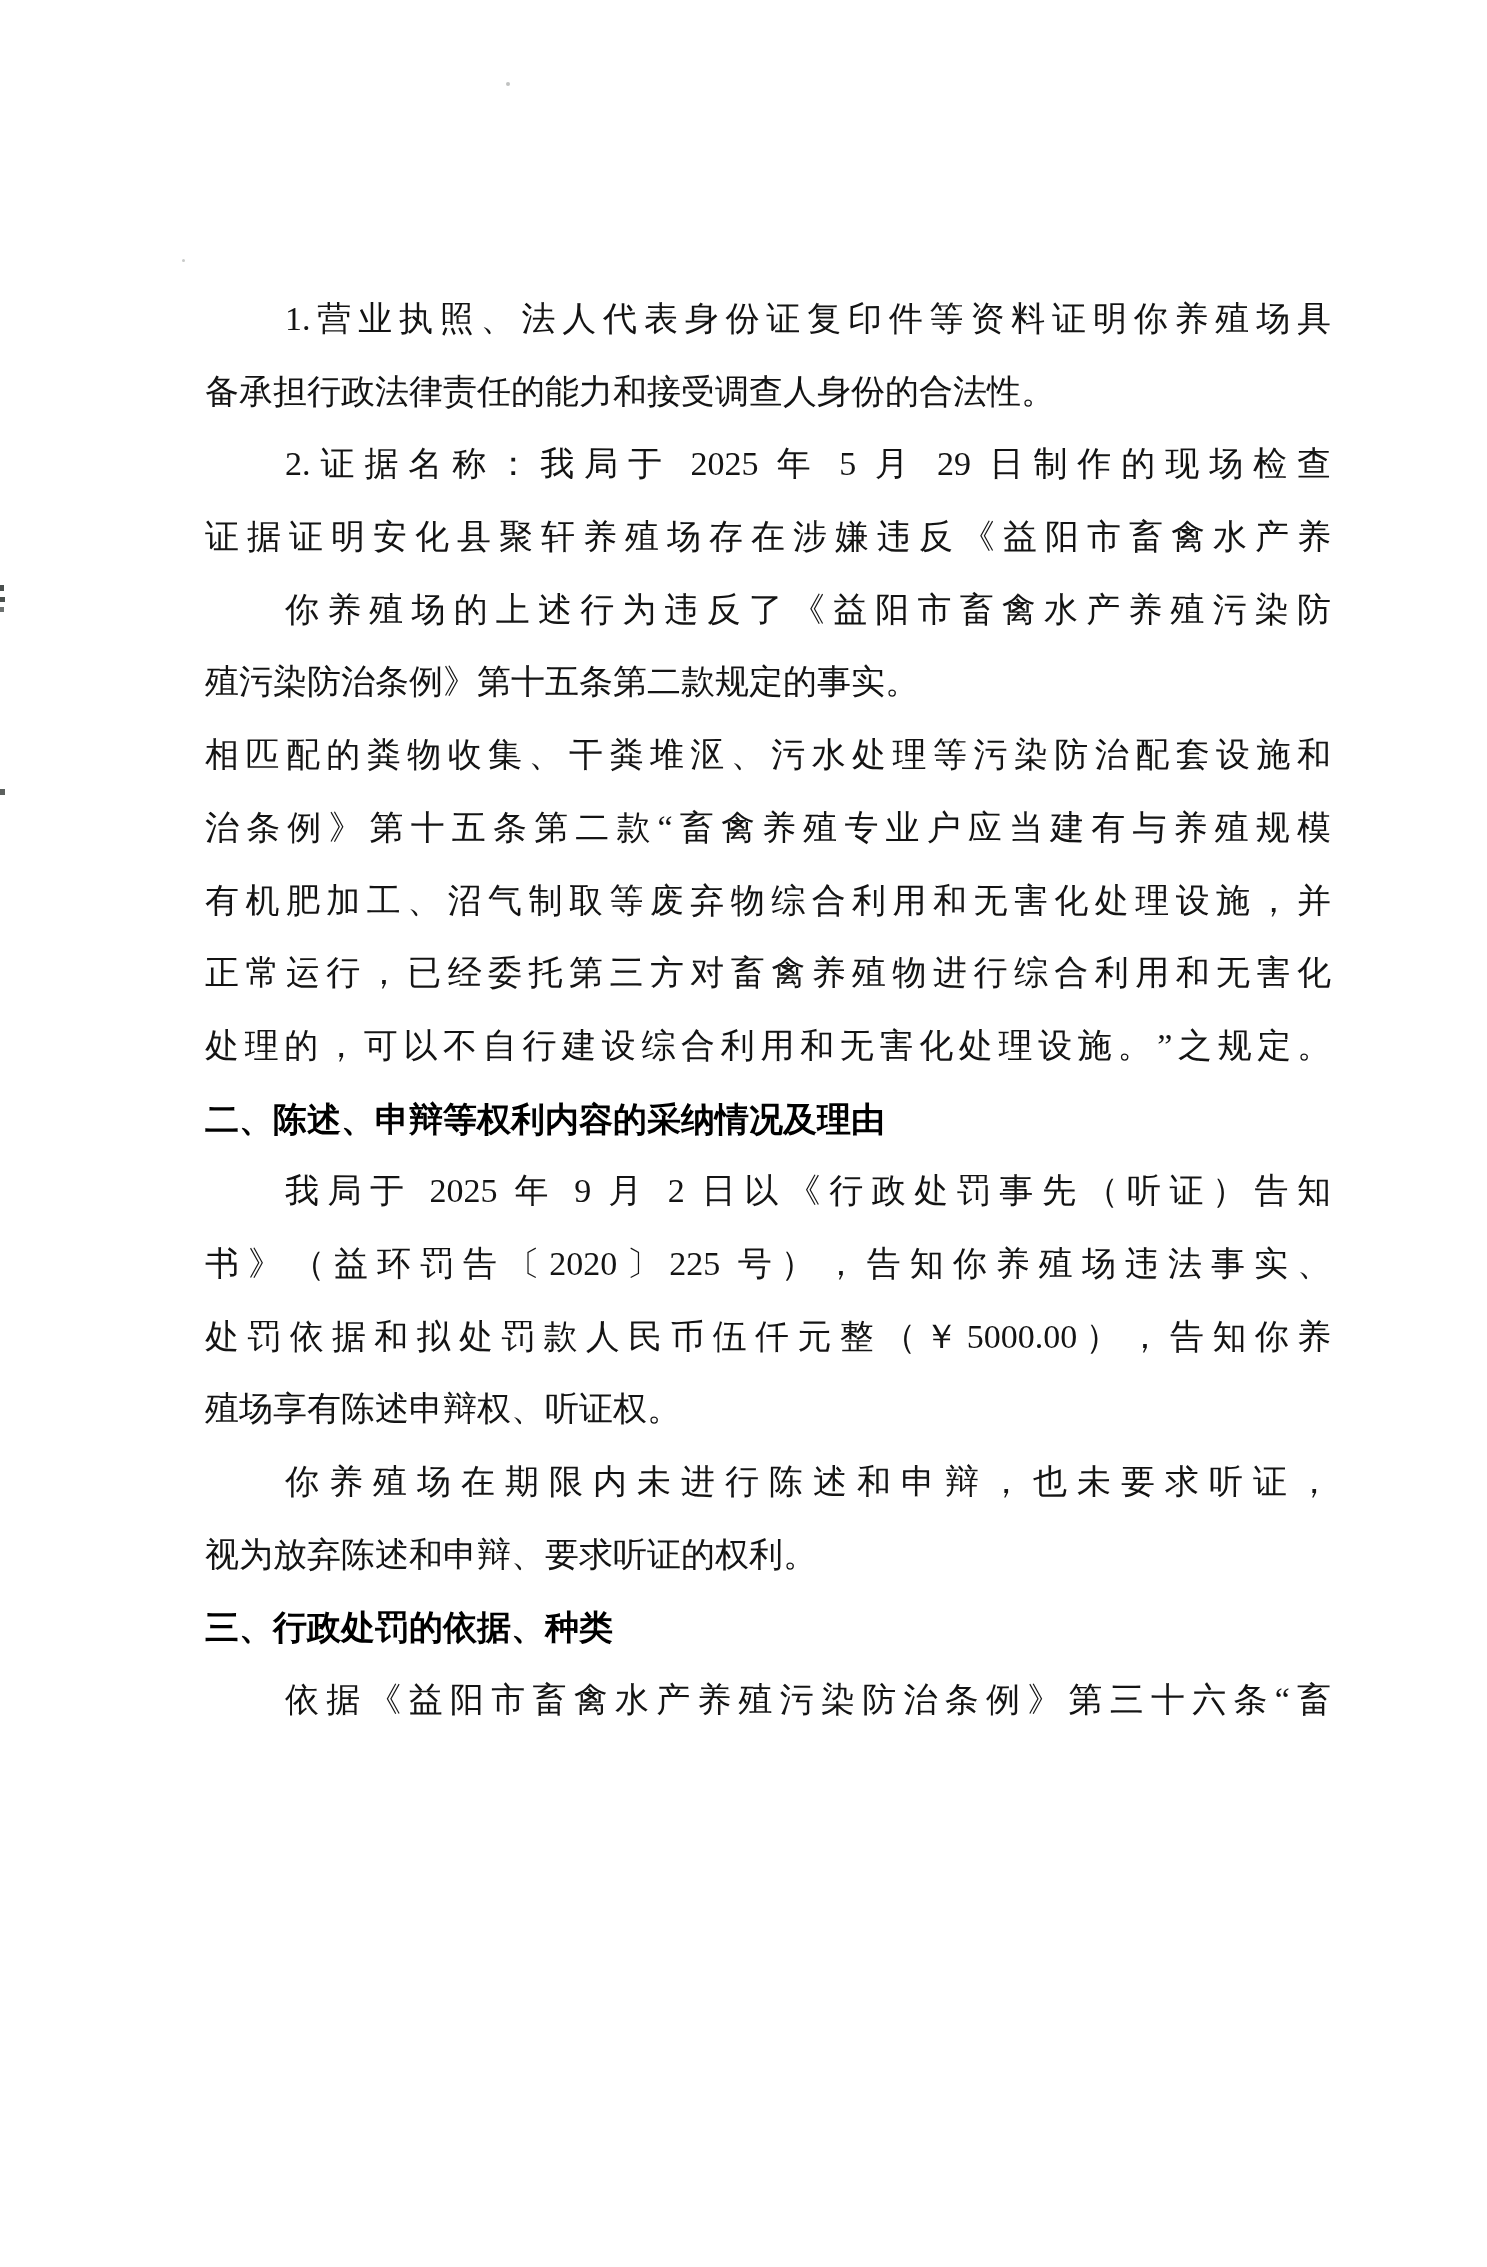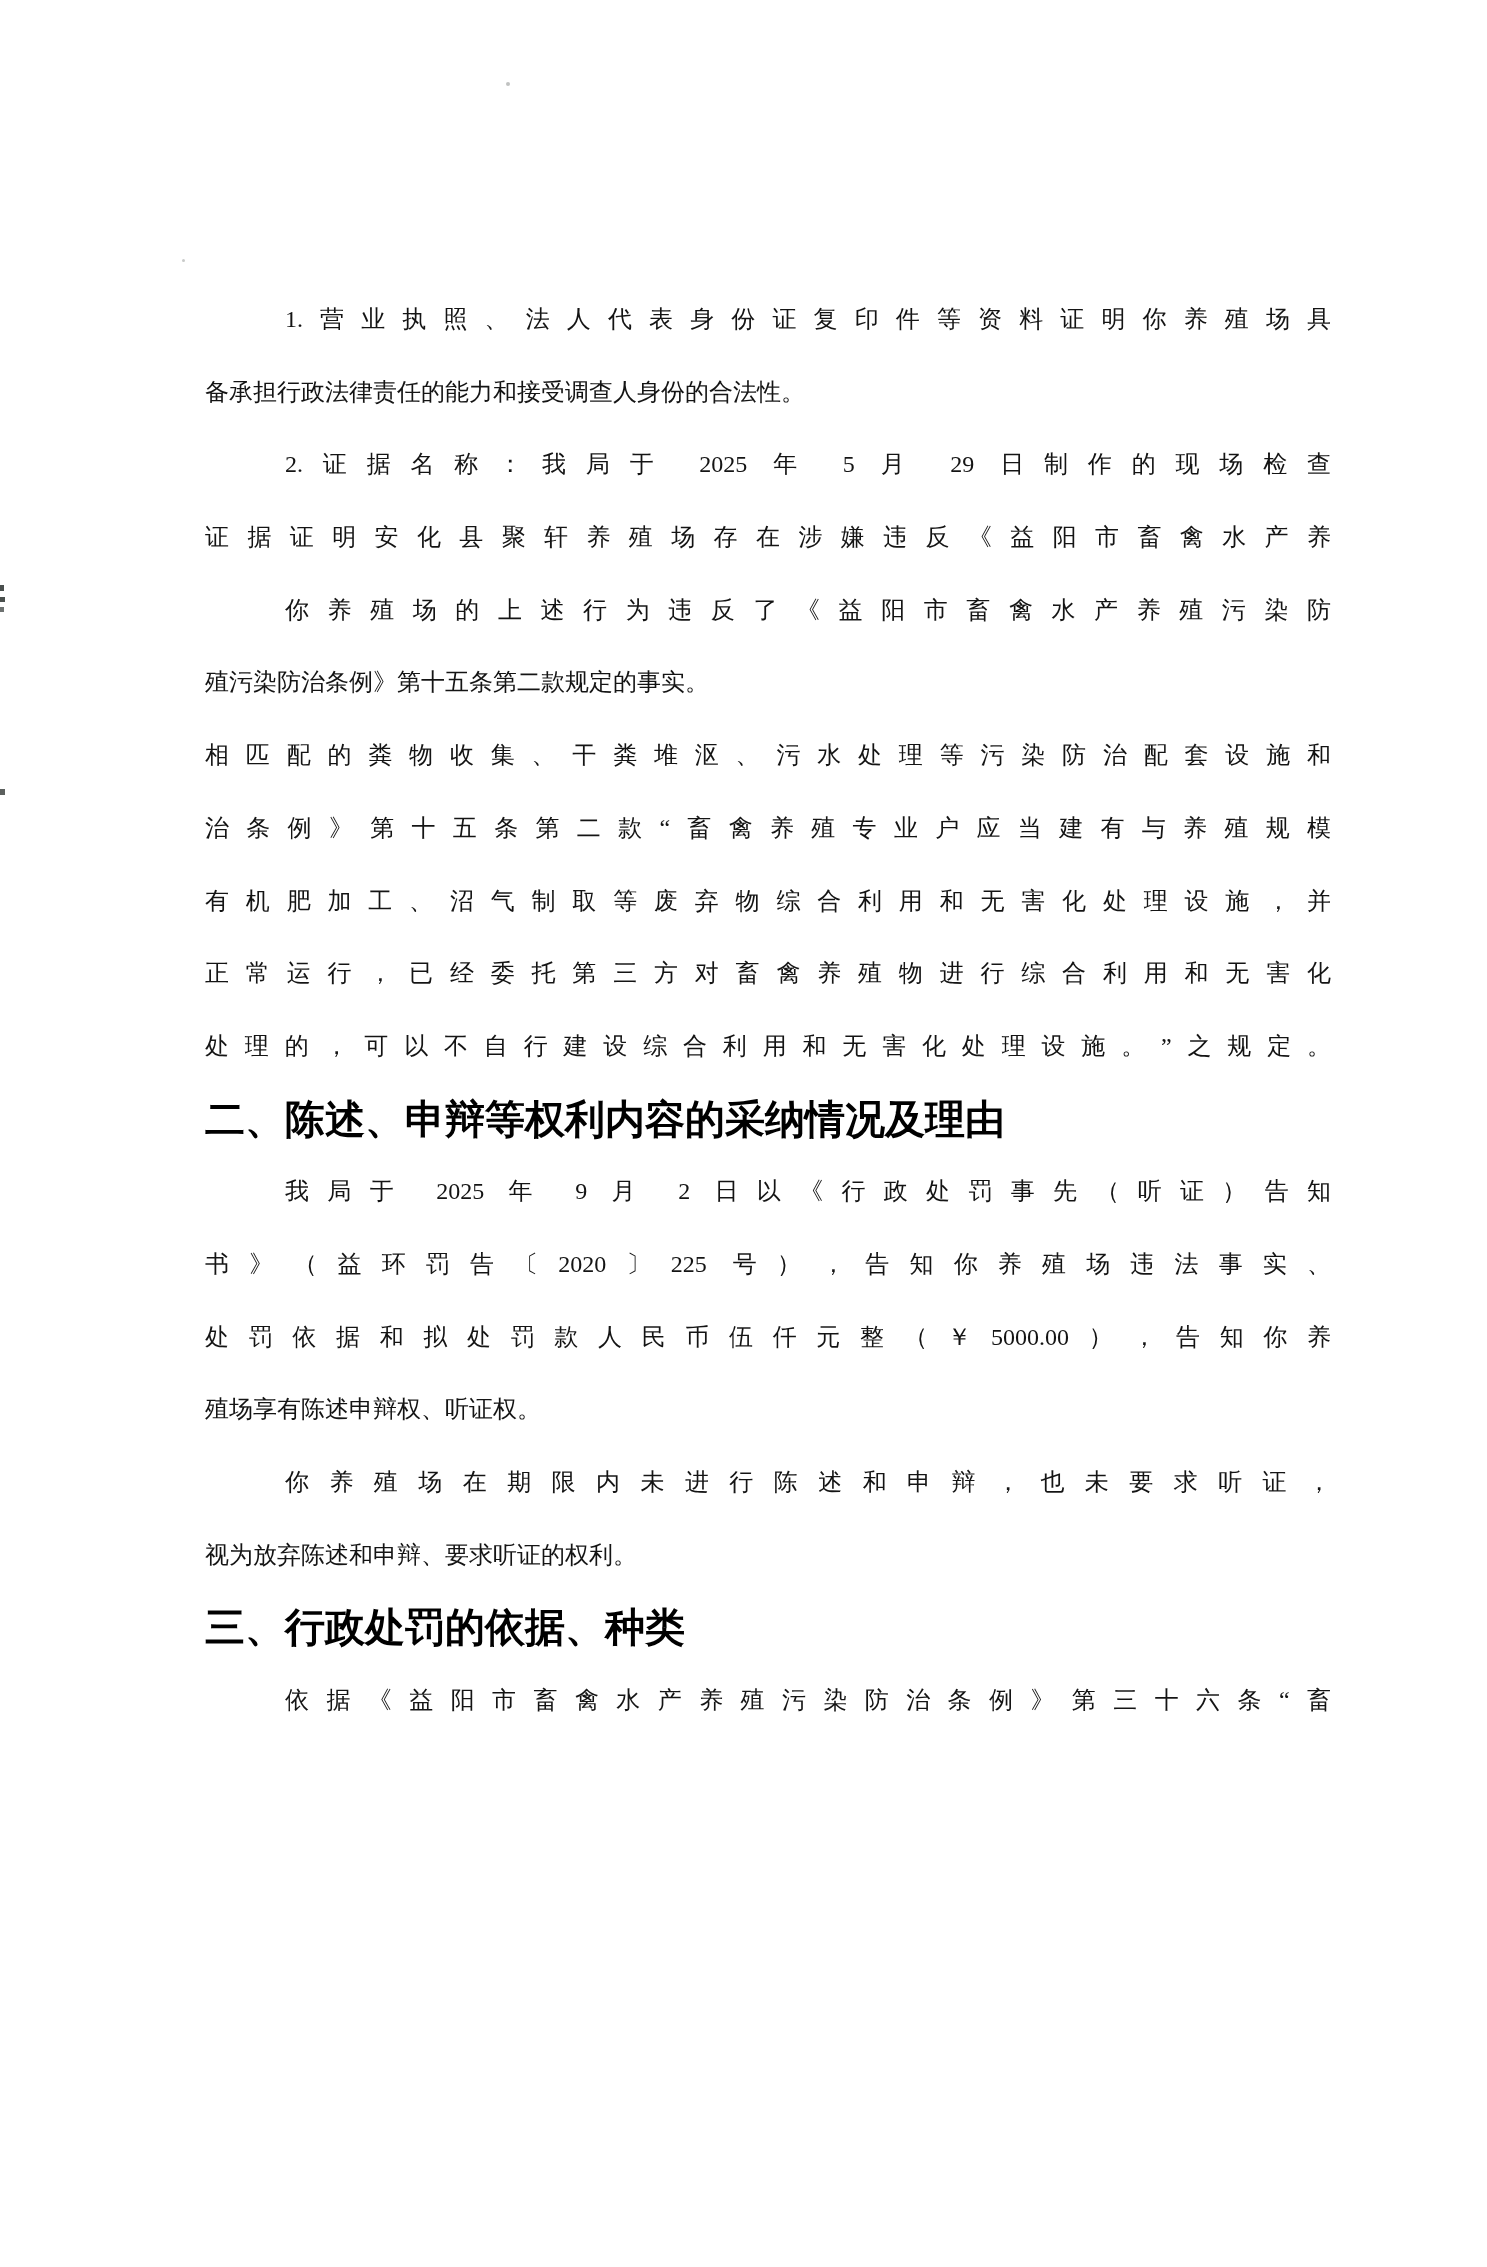--- a/index.html
+++ b/index.html
@@ -6,34 +6,34 @@
   body{
     width:1487px;height:2267px;position:relative;overflow:hidden;
     background:#ffffff;
     font-family:"Liberation Serif", serif;
   }
   .doc-text{
     position:absolute;left:205px;top:283px;width:1126px;
     color:#141414;
   }
   .line{
-    height:72.7px;line-height:72.7px;font-size:24px;
+    height:72.7px;line-height:72.7px;font-size:34px;
     white-space:nowrap;
     text-align:left;
   }
   .line.justify{
     white-space:normal;
     text-align:justify;
     text-align-last:justify;
     text-justify:inter-character;
   }
   .line.indent{ text-indent:80px; }
   .line.heading{
     font-family:"Liberation Sans", sans-serif;
-    font-weight:700;font-size:40px;color:#000;
+    font-weight:700;font-size:34px;color:#000;
     text-align:center;text-align-last:left;
   }
   
   .artifact{position:absolute;background:#4a4f4d;}
   .a1{left:0;top:585px;width:4px;height:6px;}
   .a2{left:0;top:597px;width:5px;height:5px;}
   .a3{left:0;top:607px;width:4px;height:5px;opacity:.8;}
   .a4{left:0;top:789px;width:5px;height:6px;opacity:.9;}
   .a5{left:506px;top:82px;width:4px;height:4px;opacity:.35;border-radius:50%;}
   .a6{left:182px;top:259px;width:3px;height:3px;opacity:.3;border-radius:50%;}

